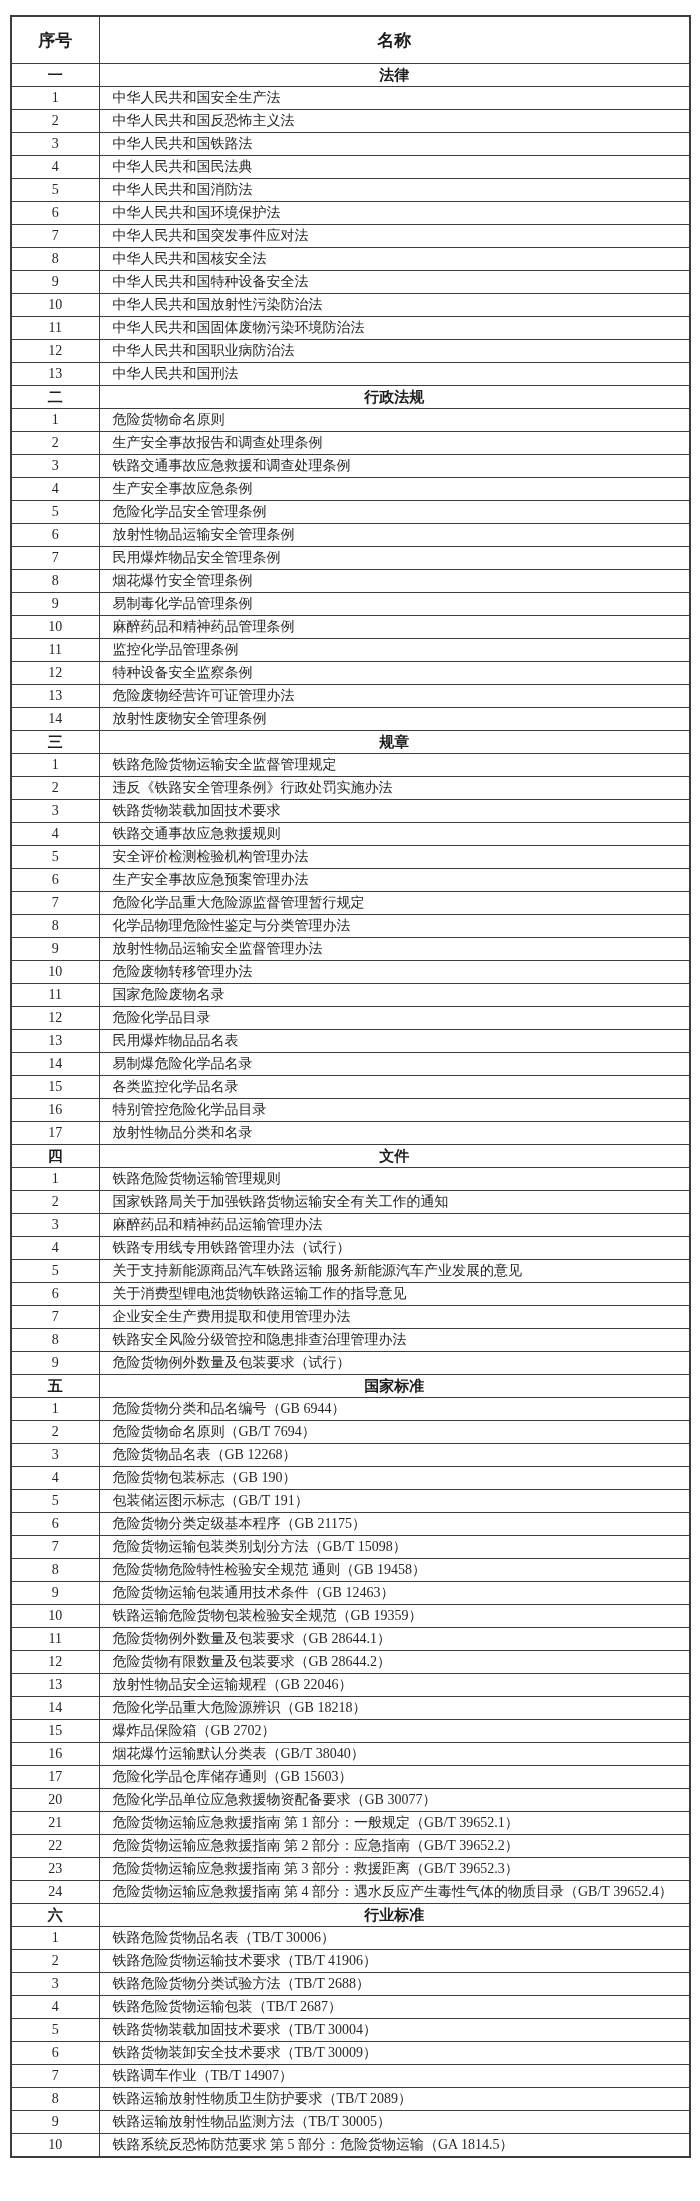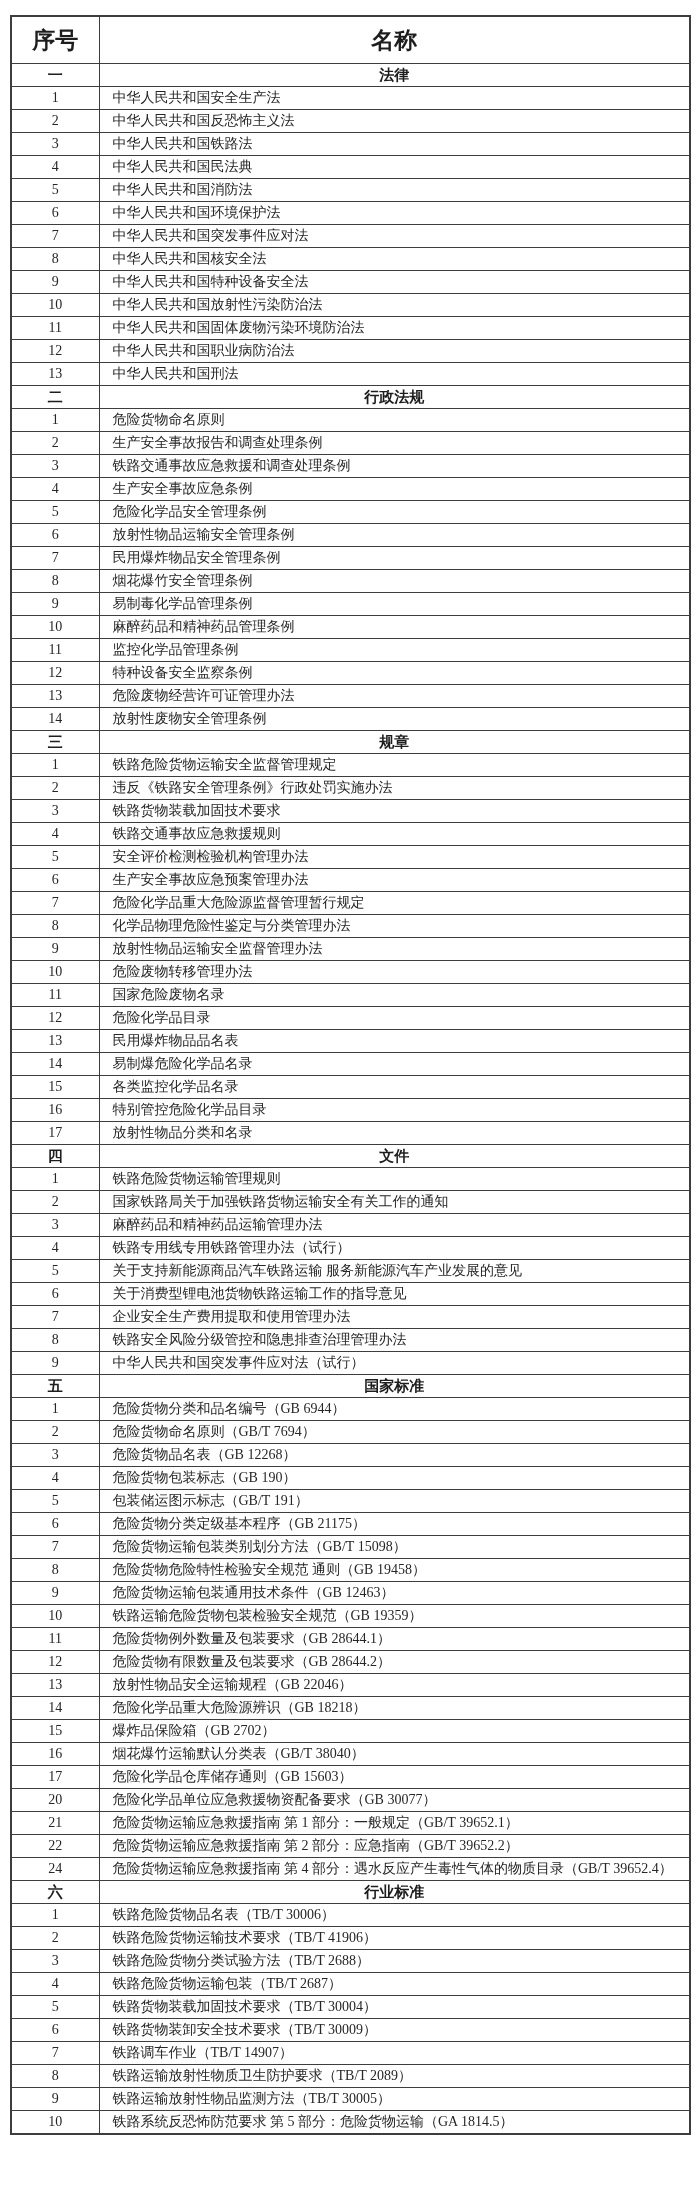--- a/index.html
+++ b/index.html
@@ -32,21 +32,21 @@
     padding: 0;
     vertical-align: middle;
     overflow: hidden;
   }
   col.col-num { width: 88px; }
   
   tr.head-row th {
     height: 46px;
     font-family: "Liberation Sans", "DejaVu Sans", sans-serif;
     font-weight: bold;
-    font-size: 23px;
+    font-size: 17px;
     text-align: center;
     color: #1d1d1d;
     margin-top: 38px;
   }
   
   tr.section-row td {
     height: 22px;
     font-family: "Liberation Sans", "DejaVu Sans", sans-serif;
     font-weight: bold;
     font-size: 15px;
@@ -305,21 +305,21 @@
         <tr class="item-row">
           <td class="num-cell">7</td>
           <td class="name-cell">企业安全生产费用提取和使用管理办法</td>
         </tr>
         <tr class="item-row">
           <td class="num-cell">8</td>
           <td class="name-cell">铁路安全风险分级管控和隐患排查治理管理办法</td>
         </tr>
         <tr class="item-row">
           <td class="num-cell">9</td>
-          <td class="name-cell">中华人民共和国突发事件应对法（试行）</td>
+          <td class="name-cell">危险货物例外数量及包装要求（试行）</td>
         </tr>
         <tr class="section-row">
           <td class="num-cell">五</td>
           <td class="title-cell">国家标准</td>
         </tr>
         <tr class="item-row">
           <td class="num-cell">1</td>
           <td class="name-cell">危险货物分类和品名编号（GB 6944）</td>
         </tr>
         <tr class="item-row">
@@ -390,20 +390,24 @@
           <td class="num-cell">20</td>
           <td class="name-cell">危险化学品单位应急救援物资配备要求（GB 30077）</td>
         </tr>
         <tr class="item-row">
           <td class="num-cell">21</td>
           <td class="name-cell">危险货物运输应急救援指南 第 1 部分：一般规定（GB/T 39652.1）</td>
         </tr>
         <tr class="item-row">
           <td class="num-cell">22</td>
           <td class="name-cell">危险货物运输应急救援指南 第 2 部分：应急指南（GB/T 39652.2）</td>
+        </tr>
+        <tr class="item-row">
+          <td class="num-cell">23</td>
+          <td class="name-cell">危险货物运输应急救援指南 第 3 部分：救援距离（GB/T 39652.3）</td>
         </tr>
         <tr class="item-row">
           <td class="num-cell">24</td>
           <td class="name-cell">危险货物运输应急救援指南 第 4 部分：遇水反应产生毒性气体的物质目录（GB/T 39652.4）</td>
         </tr>
         <tr class="section-row">
           <td class="num-cell">六</td>
           <td class="title-cell">行业标准</td>
         </tr>
         <tr class="item-row">

